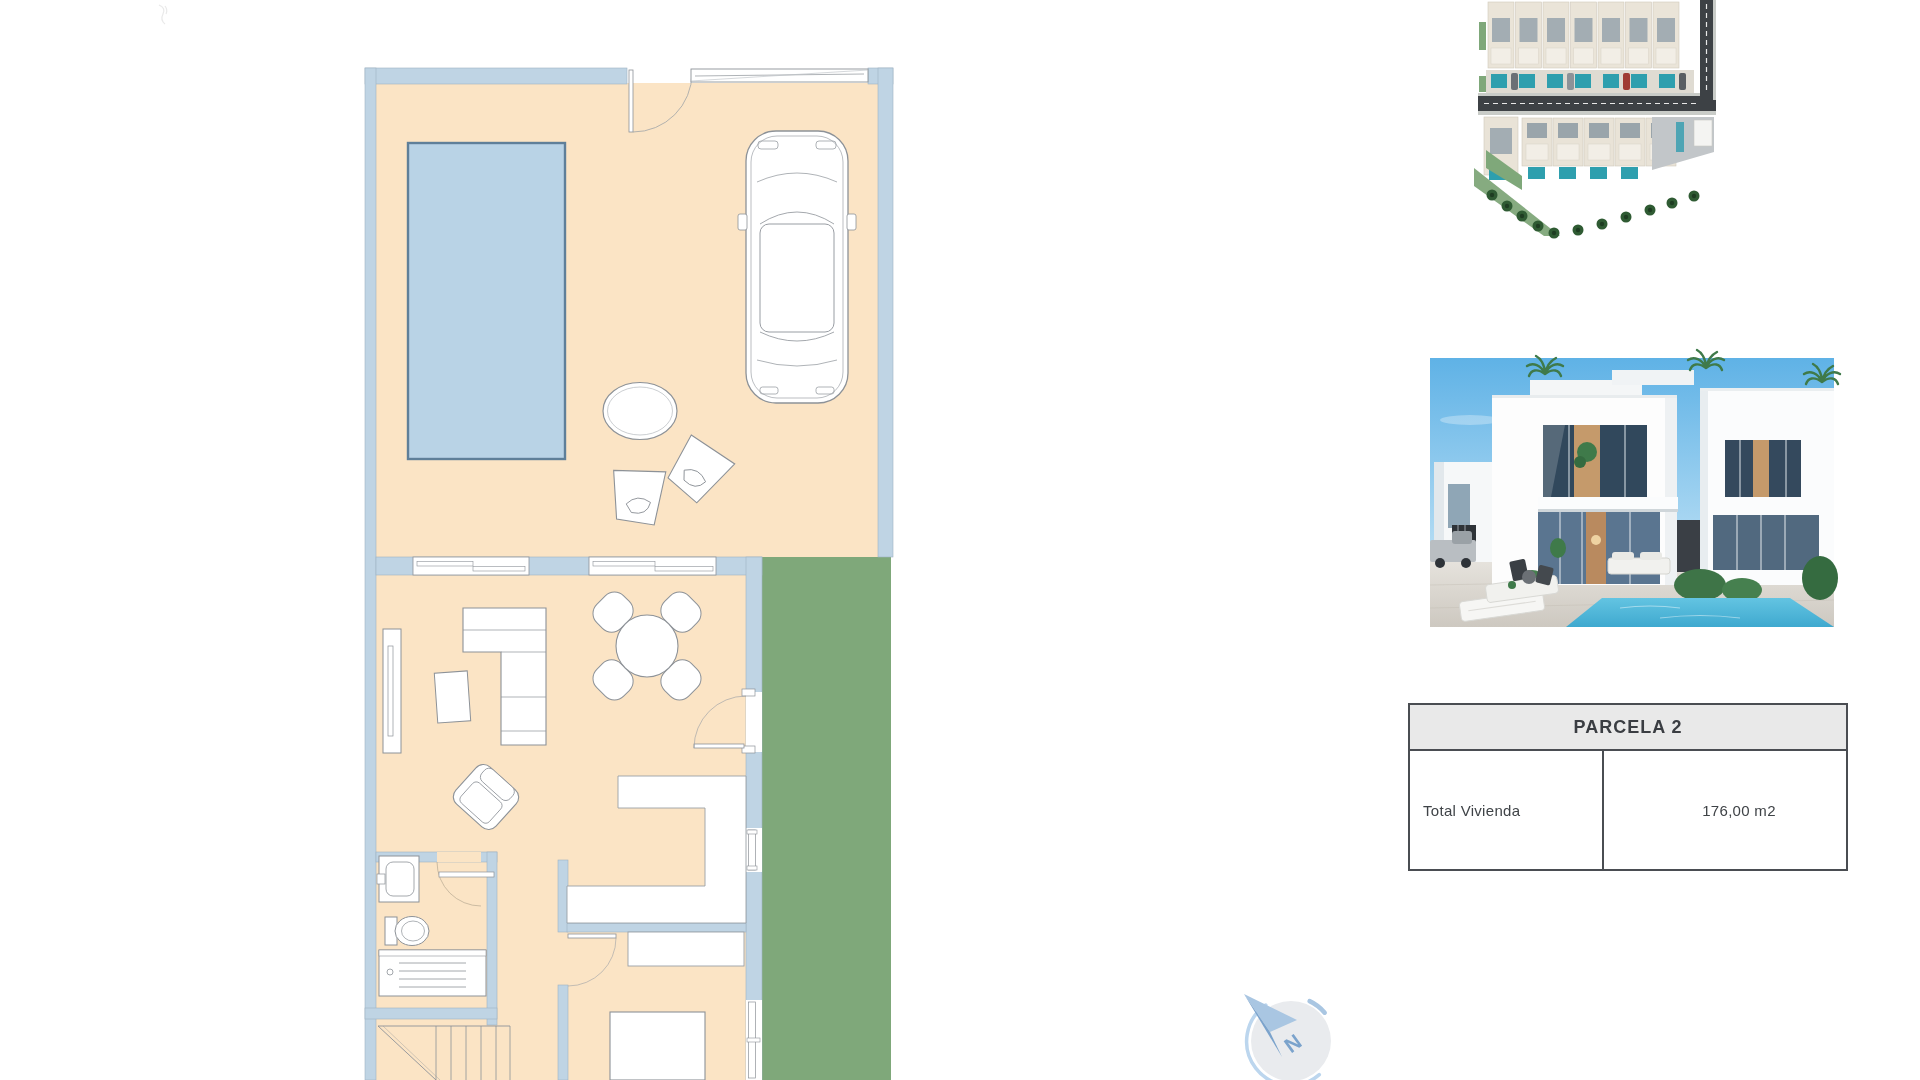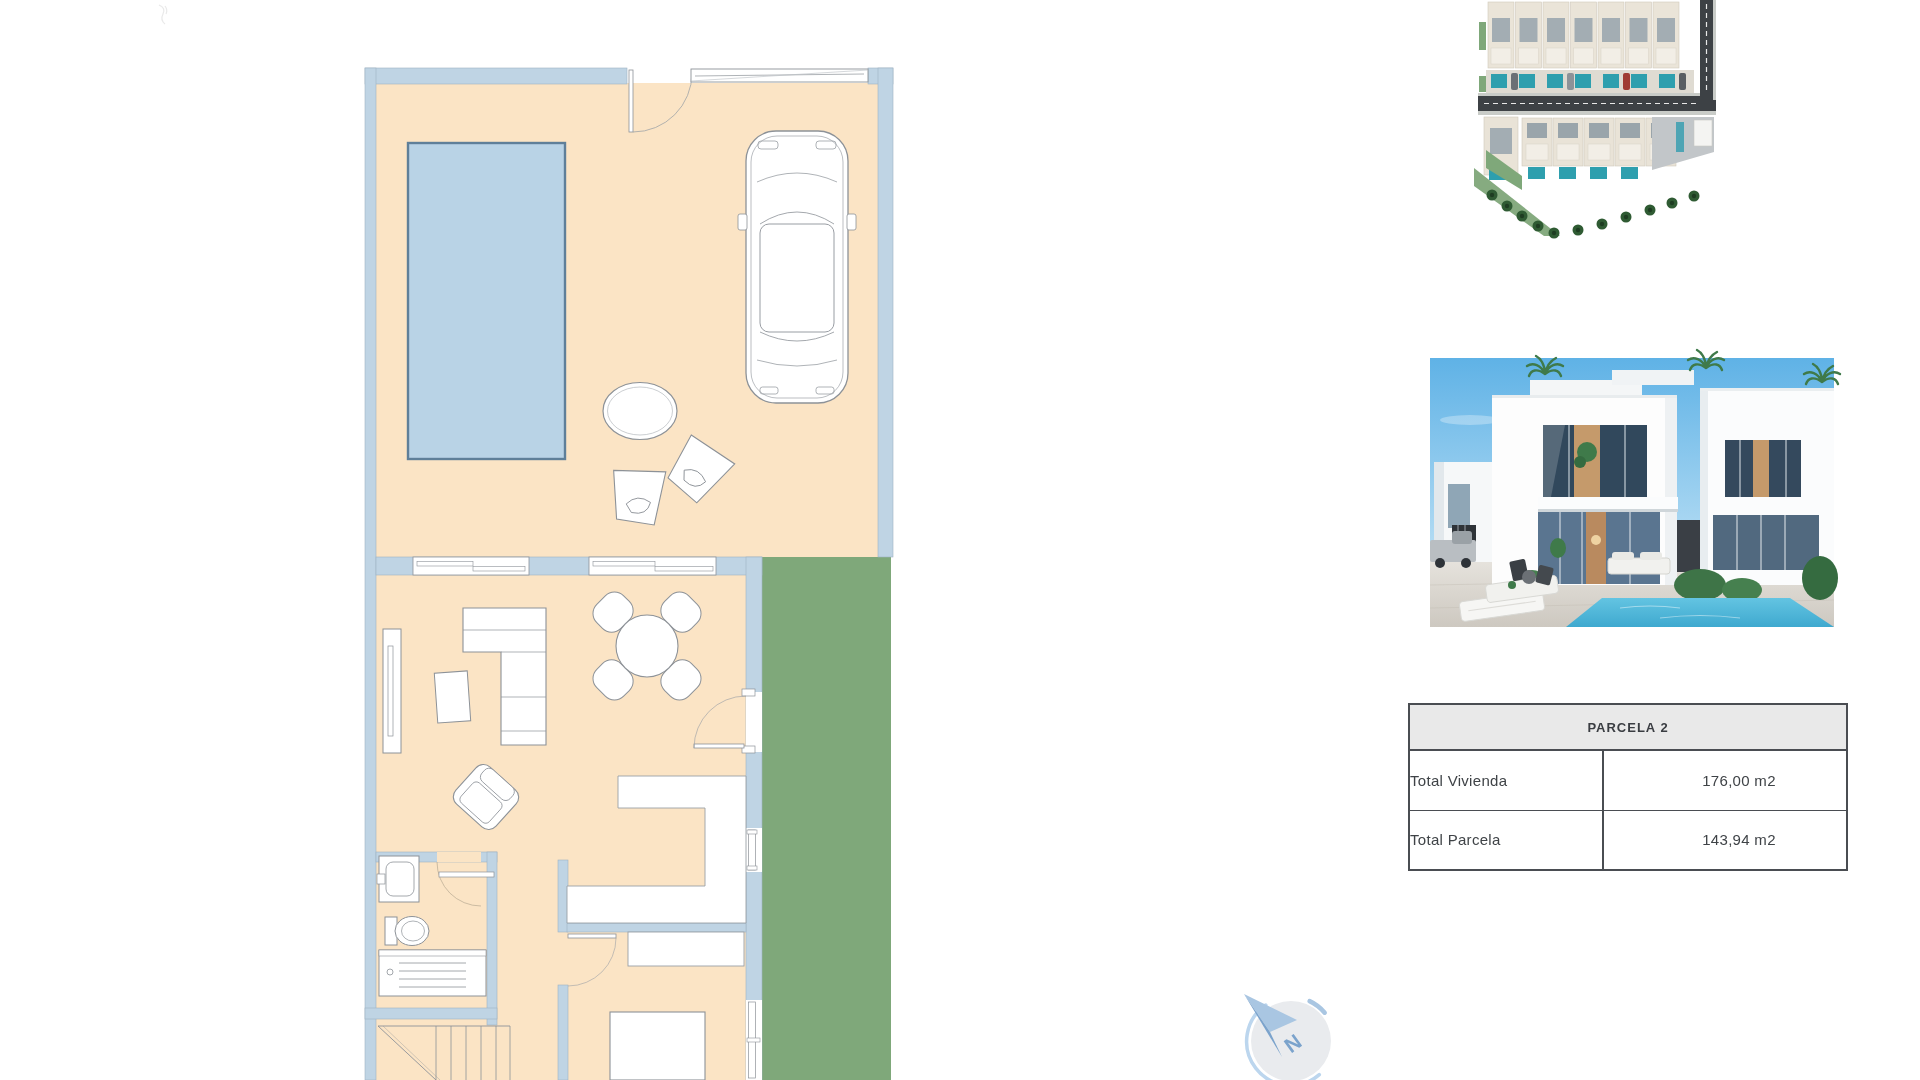--- a/index.html
+++ b/index.html
@@ -13,28 +13,28 @@
   .parcela-table{
     position:absolute;left:1408px;top:703px;width:440px;height:168px;
     box-sizing:border-box;border:2px solid #4a4d52;background:#ffffff;
     color:#3f4347;font-size:15px;letter-spacing:.3px;
     display:flex;flex-direction:column;
   }
   .parcela-header{
     height:44px;min-height:44px;background:#e9e9e9;
     border-bottom:2px solid #4a4d52;
     display:flex;align-items:center;justify-content:center;
-    font-size:13px;letter-spacing:1px;font-weight:600;color:#3a3d42;
+    font-size:18px;letter-spacing:1px;font-weight:600;color:#3a3d42;
   }
   .parcela-row{
     flex:1;display:flex;border-bottom:1px solid #4a4d52;
   }
   .parcela-row:last-child{border-bottom:none;}
   .parcela-label{
-    flex:1;display:flex;align-items:center;
+    flex:1;display:flex;align-items:center;padding-left:13px;
     border-right:2px solid #4a4d52;
   }
   .parcela-value{
     width:214px;display:flex;align-items:center;justify-content:center;margin-left:28px;
   }
 </style>
 </head>
 <body>
 
 <svg width="1920" height="1080" viewBox="0 0 1920 1080">
@@ -424,17 +424,13 @@
     <text x="1286" y="1054" font-size="21" font-weight="bold" fill="#7ba3cc" font-family="Liberation Sans, sans-serif" transform="rotate(-36 1288 1046)">N</text>
   </g>
 </svg>
 
 <div class="parcela-table">
   <div class="parcela-header">PARCELA 2</div>
   <div class="parcela-row">
     <div class="parcela-label">Total Vivienda</div>
     <div class="parcela-value">176,00 m2</div>
   </div>
-  <div class="parcela-row">
-    <div class="parcela-label">Total Parcela</div>
-    <div class="parcela-value">143,94 m2</div>
-  </div>
 </div>
 
 </body></html>

